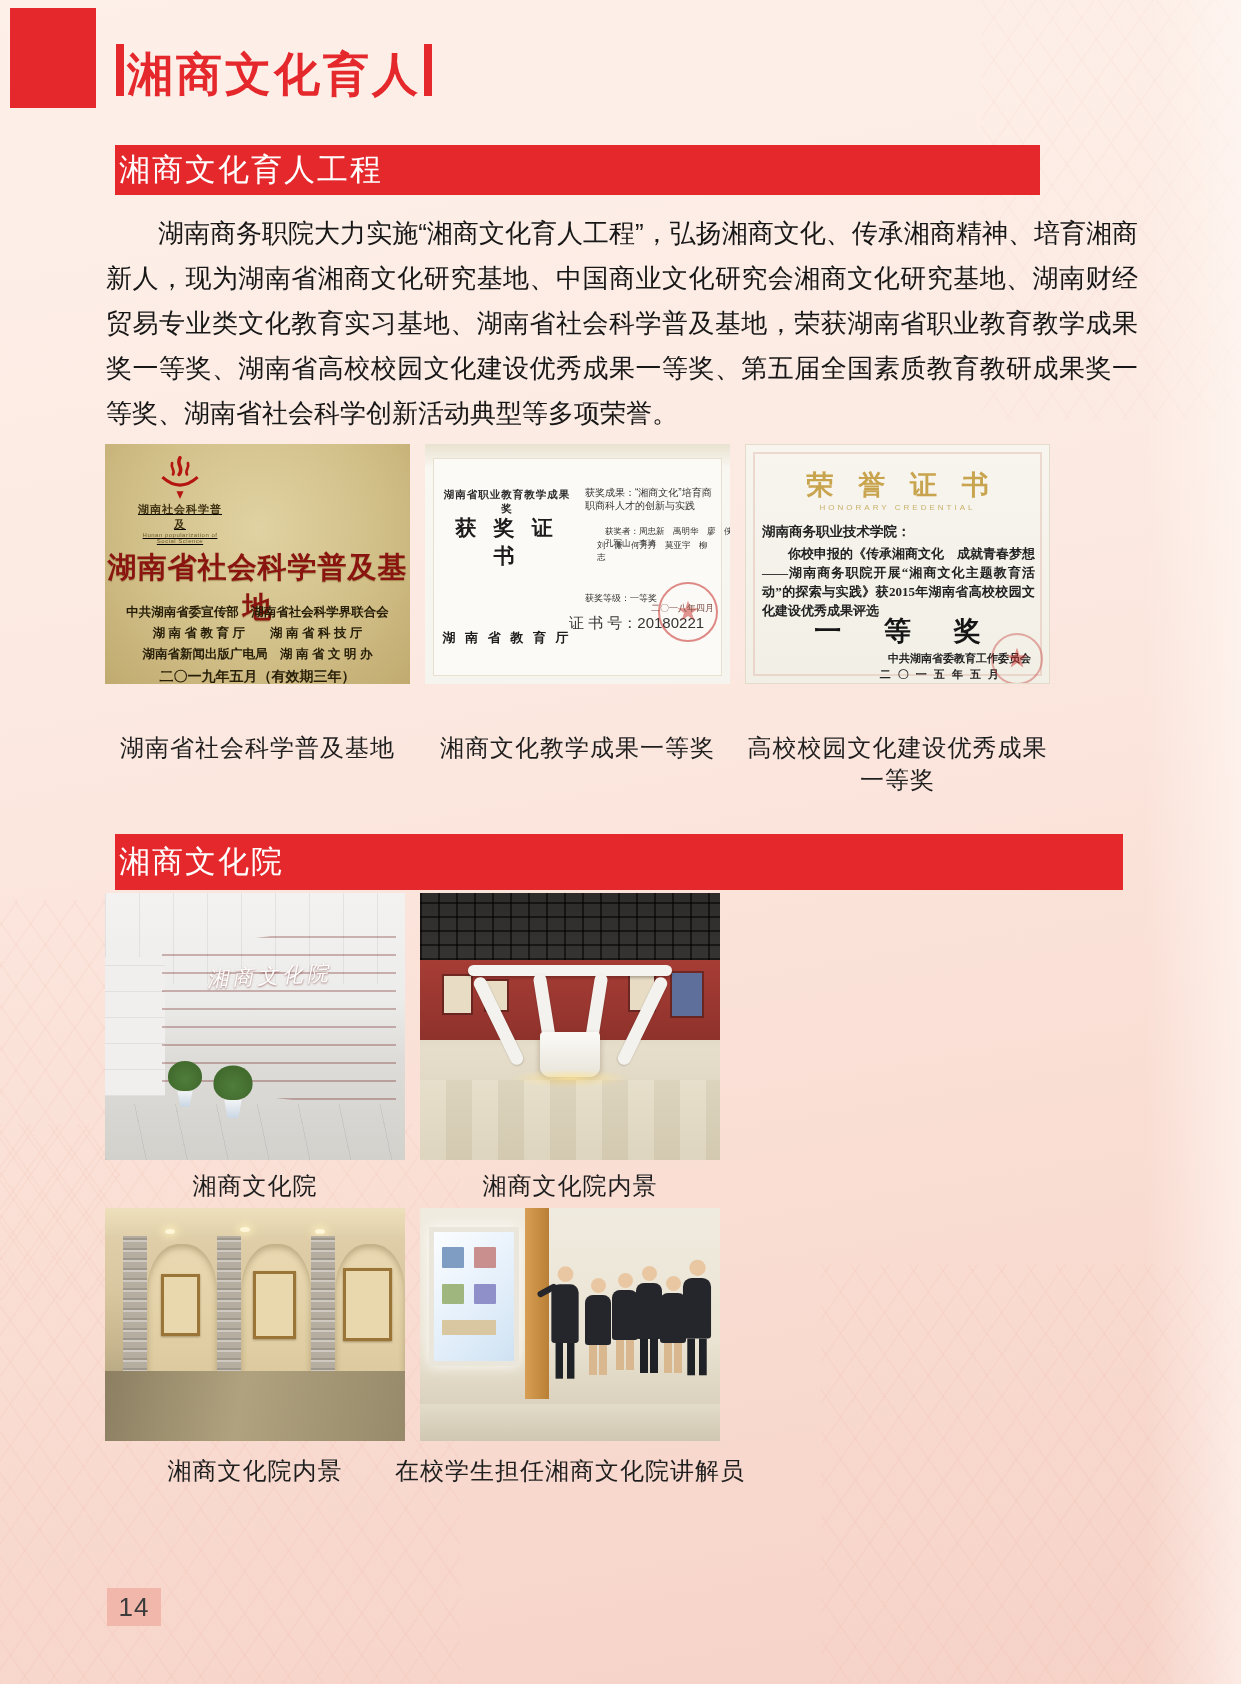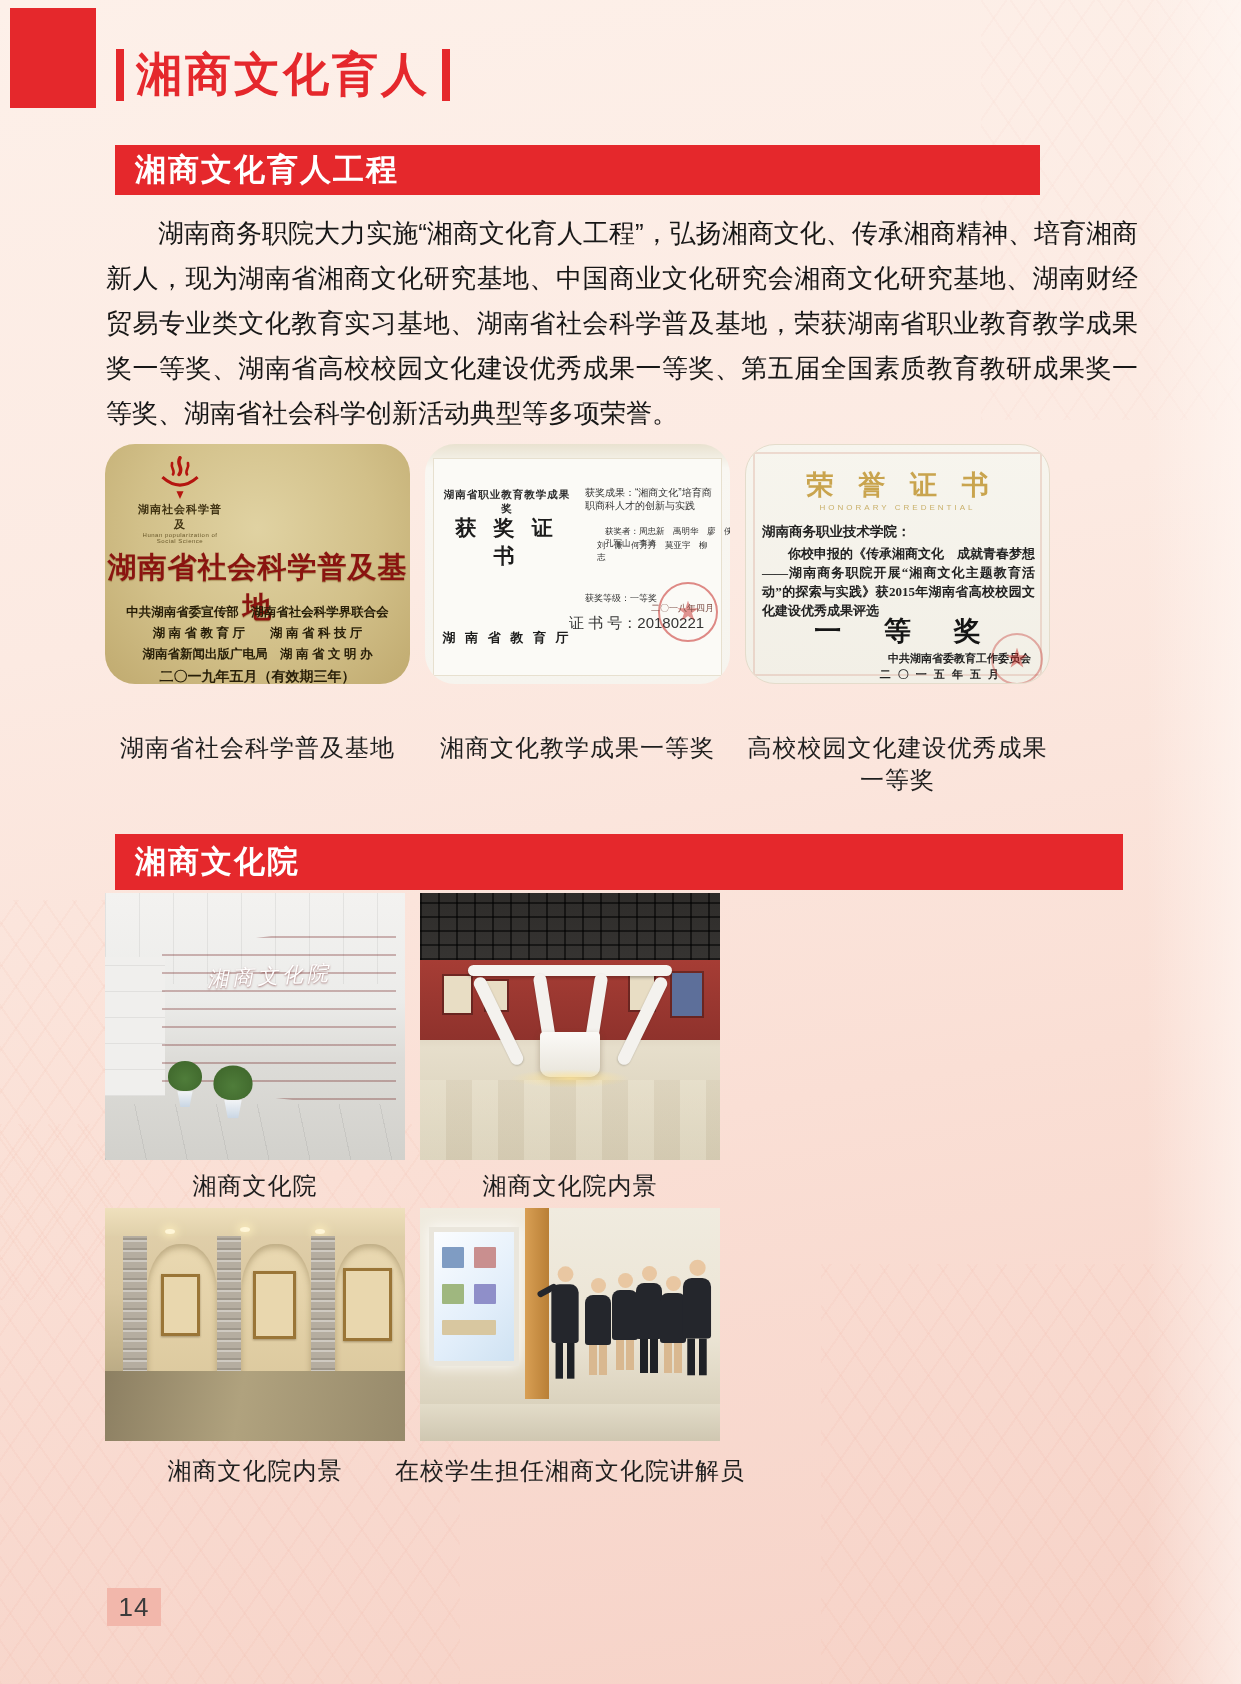--- a/index.html
+++ b/index.html
@@ -20,47 +20,47 @@
   .tex.br { right:0; bottom:0; width:420px; height:420px; }
   .tex.tr { right:0; top:0; width:260px; height:420px; opacity:.35; }
   .tex.ml { left:0; top:900px; width:120px; height:400px; }
   .right-band {
     position:absolute; right:0; top:0; width:95px; height:100%;
     background:linear-gradient(90deg, rgba(255,255,255,0), rgba(255,248,244,.65));
   }
   .corner-block { position:absolute; left:10px; top:8px; width:86px; height:100px; background:#e5282c; }
 
   
-  .page-header { position:absolute; left:116px; top:44px; display:flex; align-items:center; gap:12px; }
+  .page-header { position:absolute; left:116px; top:44px; display:flex; align-items:flex-start; gap:3px; }
   .header-bar { width:8px; height:52px; background:#e5282c; }
   .header-title { font-size:46px; font-weight:bold; color:#e5282c; letter-spacing:3px; }
 
   
   .banner {
-    position:absolute; background:#e5282c; color:#fff; font-weight:bold;
-    display:flex; align-items:center; padding-left:20px; letter-spacing:2px;
+    position:absolute; background:#e5282c; color:#fff; font-weight:normal;
+    display:flex; align-items:center; padding-left:4px; letter-spacing:2px;
   }
   .banner1 { left:115px; top:145px; width:925px; height:50px; font-size:31px; }
   .banner2 { left:115px; top:834px; width:1008px; height:56px; font-size:31px; }
 
   
   .para1 {
     position:absolute; left:106px; top:211px; width:1032px;
     font-size:26px; line-height:45px; color:#171717; text-align:justify;
     text-indent:2em; font-weight:500;
   }
 
   
-  .cert { position:absolute; top:444px; width:305px; height:240px; overflow:hidden;border-radius:30px; }
+  .cert { position:absolute; top:444px; width:305px; height:240px; overflow:hidden; }
   .cert.c1 { left:105px; background:radial-gradient(ellipse at 50% 35%, #e0d2a2 0%, #d2c089 55%, #c0aa6f 100%); }
   .cert.c2 { left:425px; background:linear-gradient(180deg,#e9e2d0 0%, #f9f7f2 10%, #f6f4ee 100%); }
   .cert.c3 { left:745px; background:linear-gradient(180deg,#f7f5ee 0%, #f2efe6 100%); border:1px solid #e4dccb; }
 
   
-  .c1-logo { position:absolute; left:30px; top:12px; width:90px; text-align:center; }
+  .c1-logo { position:absolute; left:30px; top:12px; width:90px; text-align:center;text-decoration:underline; }
   .c1-logo svg { display:block; margin:0 auto; }
   .c1-logo-text { font-size:11px; font-weight:bold; color:#3f3212; letter-spacing:1px; margin-top:2px; }
   .c1-logo-sub { font-size:6px; color:#6b5a2c; letter-spacing:.5px; }
   .c1-title {
     position:absolute; top:104px; width:100%; text-align:center;
     font-family:"Liberation Serif", serif; font-size:29px; font-weight:bold;
     color:#8a1410; letter-spacing:1px; text-shadow:0 1px 1px rgba(110,70,15,.45);
   }
   .c1-orgs { position:absolute; top:158px; width:100%; text-align:center; font-size:12.5px; font-weight:bold; color:#261d07; line-height:21px; }
   .c1-date { position:absolute; top:224px; width:100%; text-align:center; font-size:14px; font-weight:bold; color:#261d07; }

